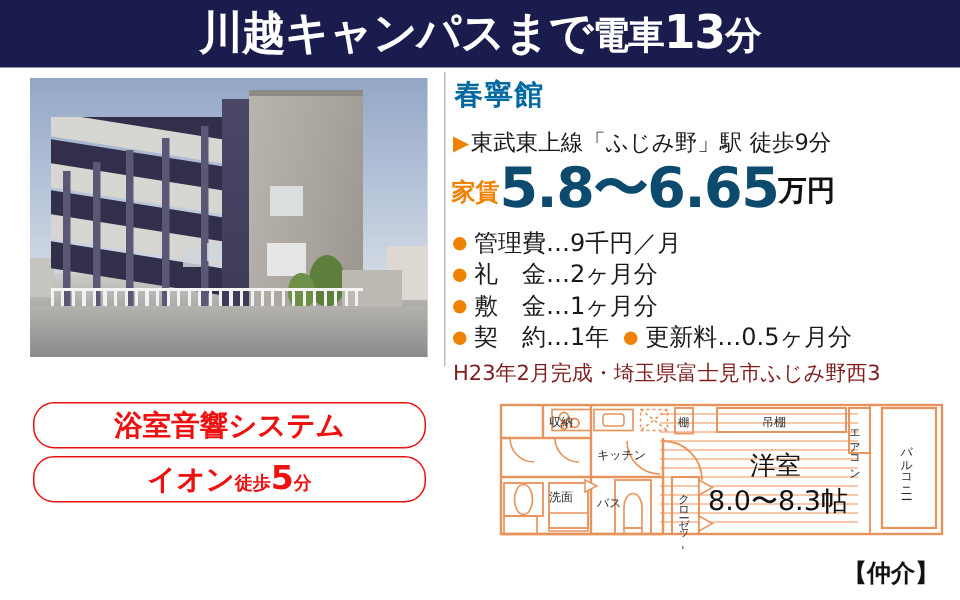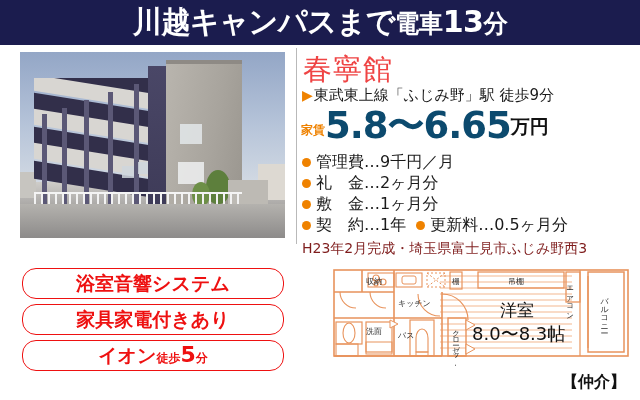--- a/index.html
+++ b/index.html
@@ -48,28 +48,28 @@
          border-top:2px solid #f4f4f4;border-bottom:2px solid #e6e6e6;}
   .shrub{position:absolute;background:#5d7f3c;border-radius:50% 50% 45% 45%;}
   .road{position:absolute;left:0;bottom:0;width:100%;height:34px;
         background:linear-gradient(180deg,#b4b2ae 0%,#8d8b8a 100%);}
   .far{position:absolute;background:#cfcec9;}
 
   
   .divider{position:absolute;left:296px;top:48px;width:1px;height:196px;background:#b9b9b9;}
 
   
-  .bldg-name{position:absolute;left:303px;top:50px;font-size:29px;font-weight:normal;
-             color:#ef4444;letter-spacing:1px;}
+  .bldg-name{position:absolute;left:303px;top:50px;font-size:19px;font-weight:bold;
+             color:#0369a1;letter-spacing:1px;}
   .station{position:absolute;left:302px;top:86px;font-size:15px;color:#1a1a1a;
            white-space:nowrap;}
   .tri{color:#ef8200;font-size:14px;margin-right:1px;}
   .rent-row{position:absolute;left:301px;top:108px;display:flex;align-items:flex-end;
             white-space:nowrap;}
-  .rent-label{color:#ef8200;font-size:12px;font-weight:bold;padding-bottom:4px;}
+  .rent-label{color:#ef8200;font-size:16px;font-weight:bold;padding-bottom:4px;}
   .rent-value{color:#0c4a6e;font-size:37px;font-weight:bold;line-height:.95;letter-spacing:-1px;}
   .rent-unit{color:#111;font-size:19px;font-weight:bold;padding-bottom:3px;}
 
   .terms{position:absolute;left:302px;top:152px;width:336px;}
   .term{display:flex;align-items:center;font-size:16px;color:#1a1a1a;height:21px;
         white-space:nowrap;}
   .dot{width:9px;height:9px;border-radius:50%;background:#ef8200;display:inline-block;
        margin-right:5px;flex:none;}
   .dot.inline{margin-left:10px;}
   .addr{position:absolute;left:302px;top:240px;font-size:14px;color:#7f1d1d;white-space:nowrap;}
@@ -166,23 +166,20 @@
         <span class="dot inline"></span>
         <span>更新料…0.5ヶ月分</span>
       </div>
   </div>
 
   <div class="addr">H23年2月完成・埼玉県富士見市ふじみ野西3</div>
 
   <div class="badges">
     <div class="badge">
       <span class="badge-text">浴室音響システム</span>
-    </div>
-    <div class="badge">
-      <span class="badge-text">家具家電付きあり</span>
     </div>
     <div class="badge">
       <span class="badge-text"><span>イオン</span><span class="sm">徒歩</span><span class="bg">5</span><span class="sm">分</span></span>
     </div>
   </div>
 
   <div class="plan">
     <svg width="298" height="98" viewBox="0 0 298 98">
       <g stroke="#e8935c" fill="none" stroke-width="1.2">
 

